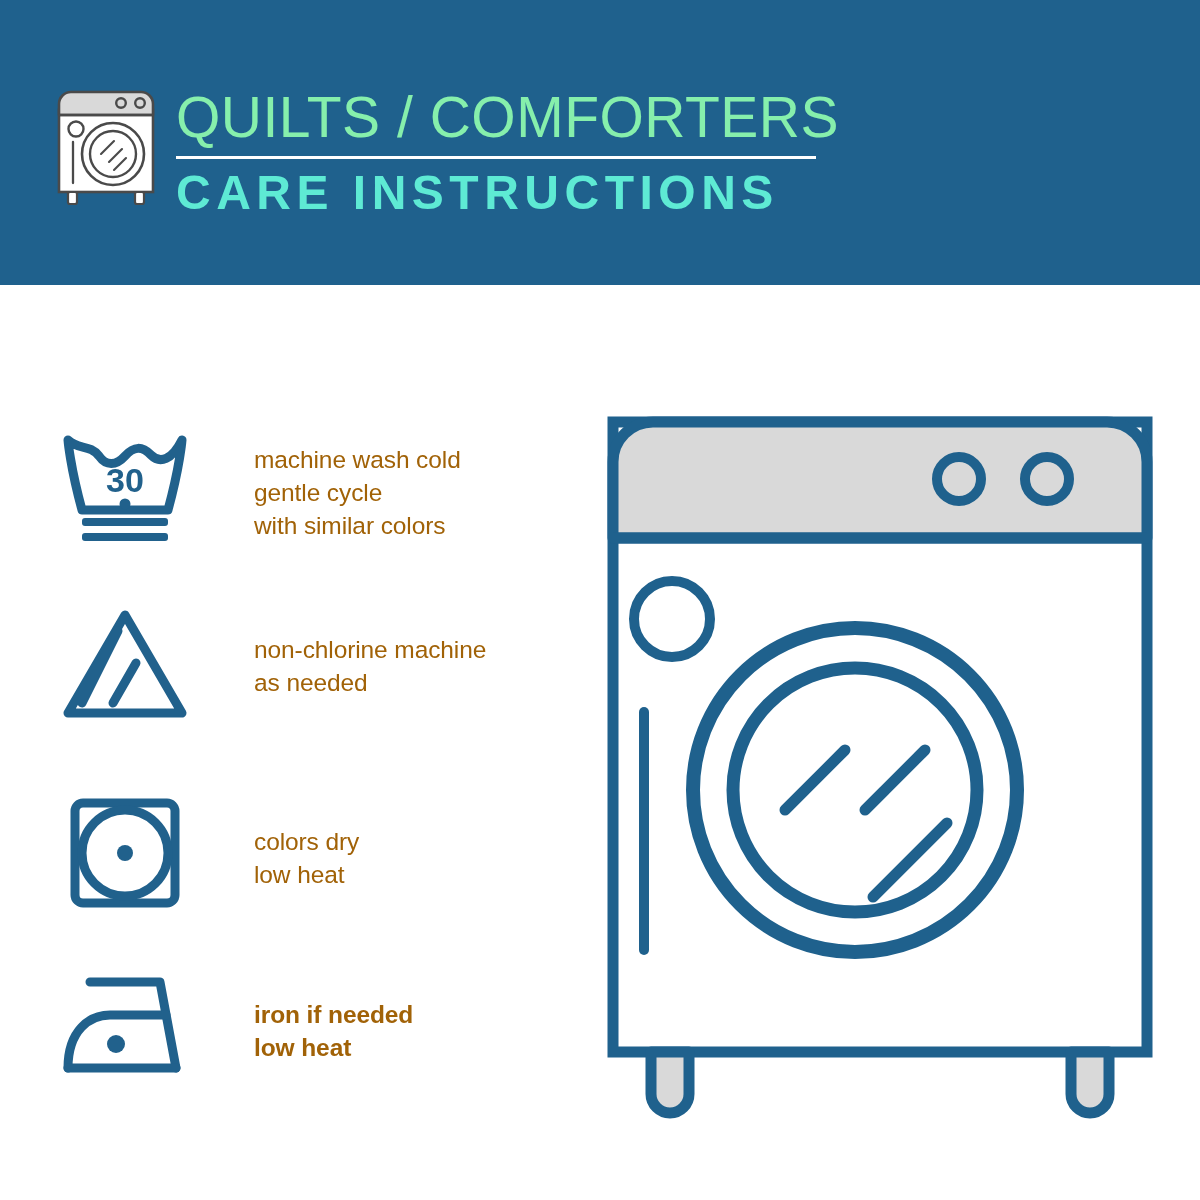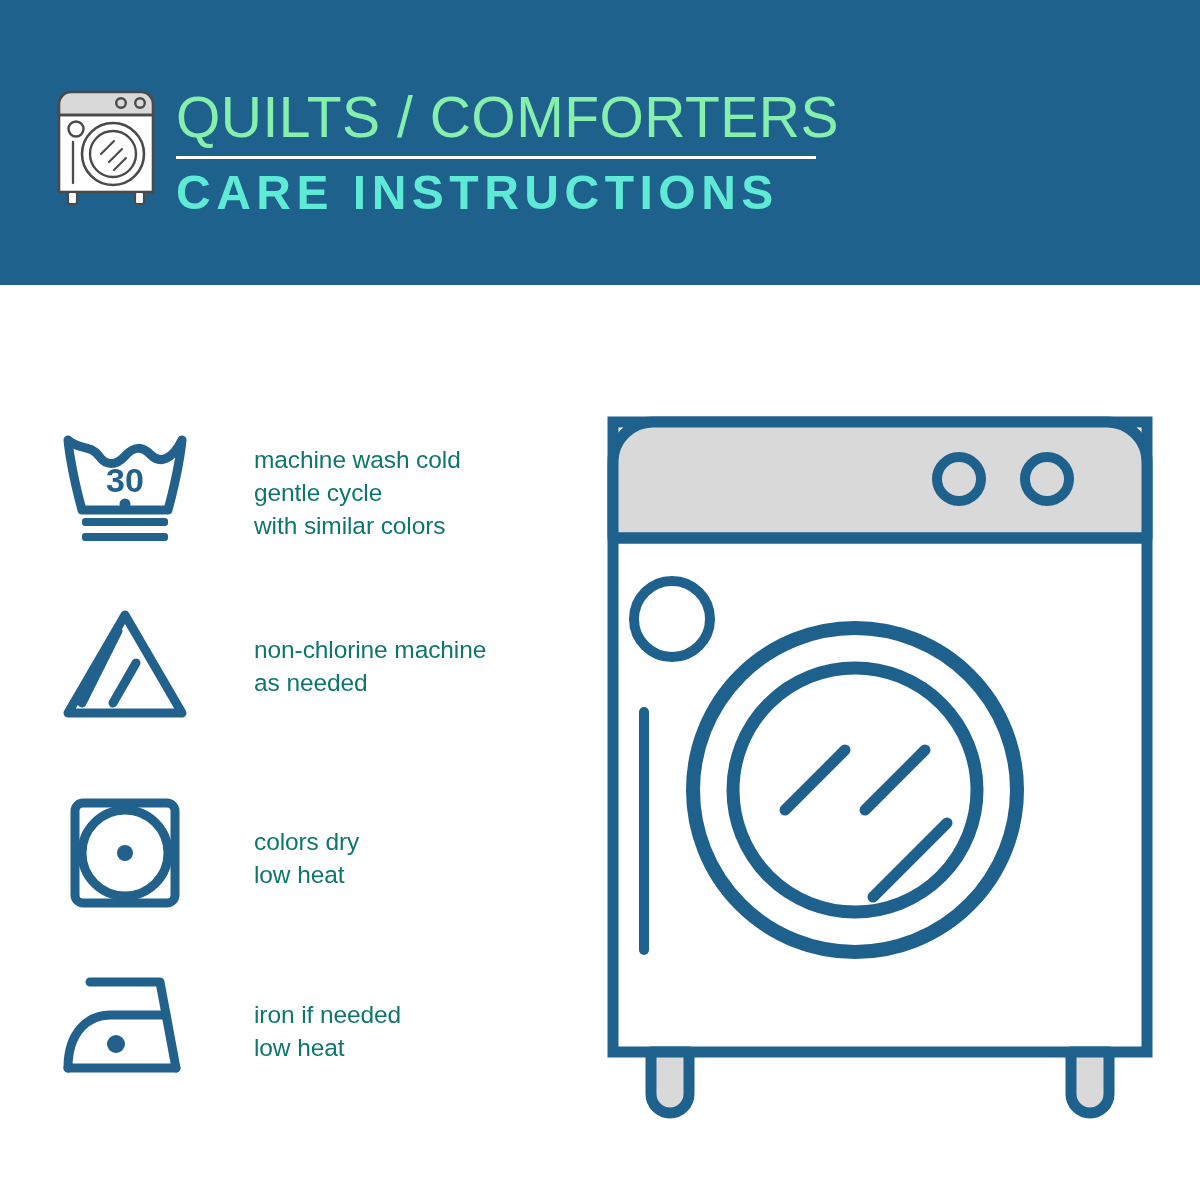--- a/index.html
+++ b/index.html
@@ -80,37 +80,37 @@
   .care-row .symbol {
     position: absolute;
     left: 60px;
     top: 0;
     width: 130px;
     height: 120px;
   }
   .care-row .caption {
     position: absolute;
     left: 254px;
-    color: #0f766e;
+    color: #a16207;
     font-size: 24.5px;
     line-height: 33px;
     font-weight: 400;
     letter-spacing: -0.1px;
     white-space: nowrap;
   }
 
   #row-wash   { top: 125px; }
   #row-bleach { top: 300px; }
   #row-dry    { top: 490px; }
   #row-iron   { top: 665px; }
 
   #row-wash   .caption { top: 13px; }
   #row-bleach .caption { top: 28px; }
   #row-dry    .caption { top: 30px; }
-  #row-iron   .caption { top: 28px; }
+  #row-iron   .caption { top: 28px; font-weight: bold; }
 
   
   #machine {
     position: absolute;
     left: 595px;
     top: 400px;
     width: 570px;
     height: 720px;
   }
 </style>

